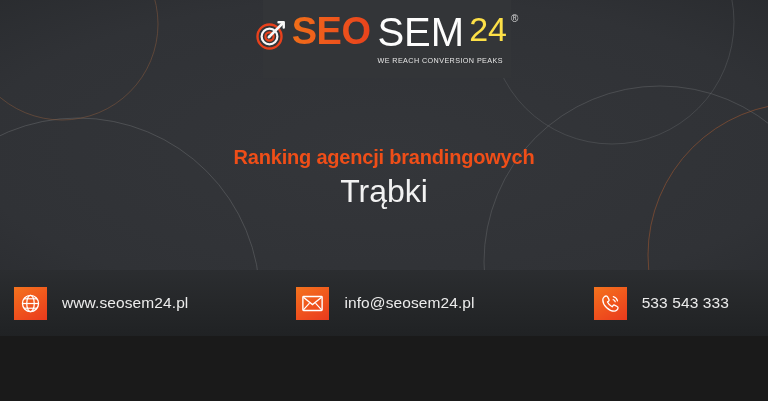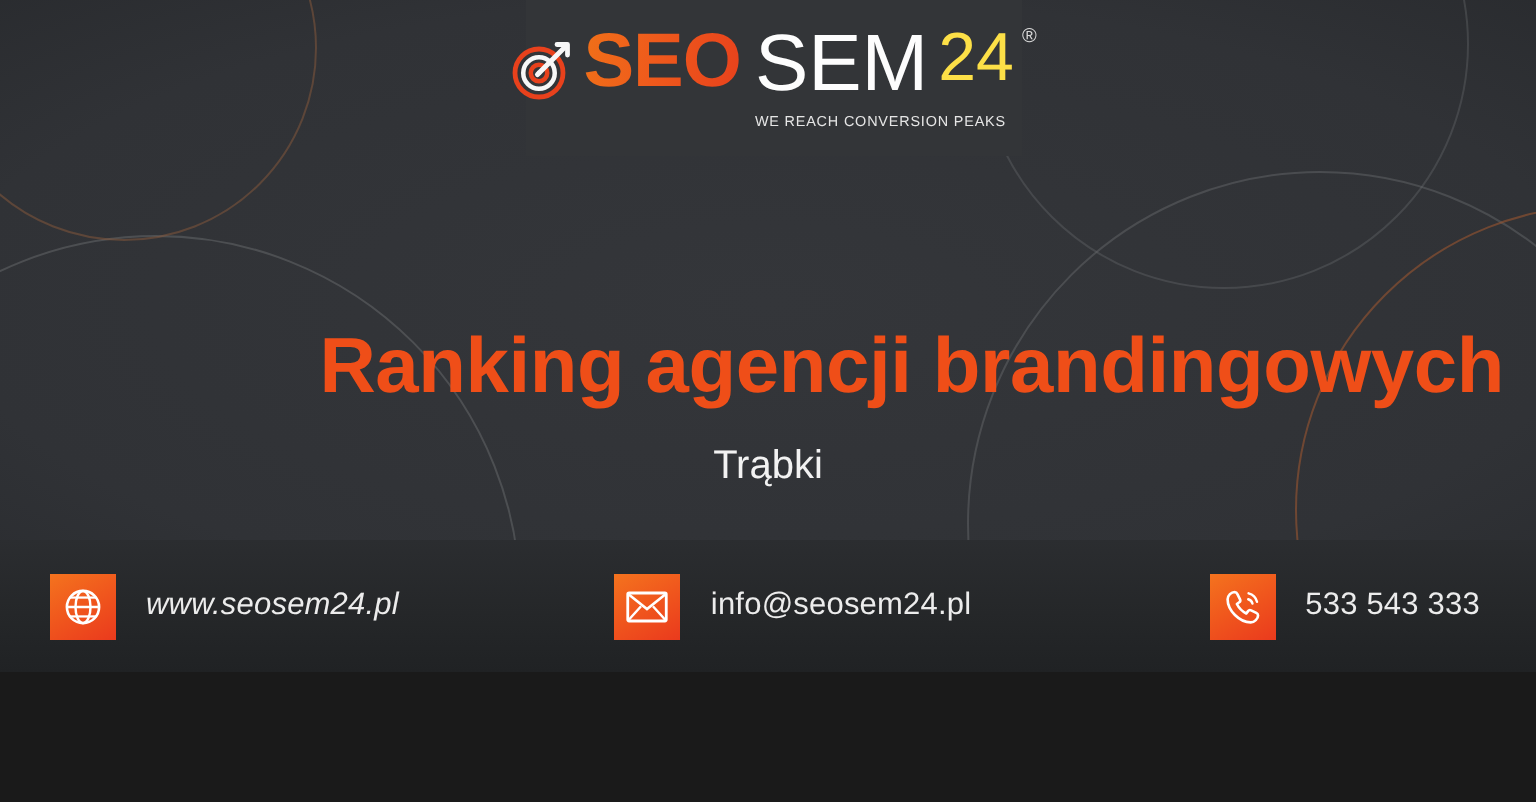--- a/index.html
+++ b/index.html
@@ -92,32 +92,31 @@
 
   
   .headline-wrap {
     position: absolute;
     left: 0;
     top: 146px;
     width: 768px;
     text-align: center;
   }
   .headline {
-    margin: 16px;
-    font-size: 39px;
+    margin: 0;
+    font-size: 20px;
     font-weight: 700;
     color: #ef4e18;
     letter-spacing: -0.2px;
     line-height: 1.12;
     white-space: nowrap;
-    text-align: right;
   }
   .subhead {
     margin: 6px 0 0 0;
-    font-size: 20px;
+    font-size: 32px;
     font-weight: 400;
     color: #f2f2f2;
     letter-spacing: 0px;
     line-height: 1.1;
   }
 
   
   .footer {
     position: absolute;
     left: 0;
@@ -126,21 +125,21 @@
     height: 66px;
     background: linear-gradient(180deg, #2b2d30 0%, #252729 55%, #202224 100%);
     display: flex;
     align-items: center;
   }
   .footer-item {
     display: flex;
     align-items: center;
     height: 100%;
   }
-  .fi-web { margin-left: 25px; font-style: italic; }
+  .fi-web { margin-left: 14px; }
   .fi-mail { margin-left: 76px; padding-left: 32px; }
   .fi-phone { margin-left: 119px; }
 
   .icon-box {
     width: 33px;
     height: 33px;
     flex: none;
     background: linear-gradient(150deg, #f4731e 0%, #f0571d 48%, #ea3a1d 100%);
     display: flex;
     align-items: center;

